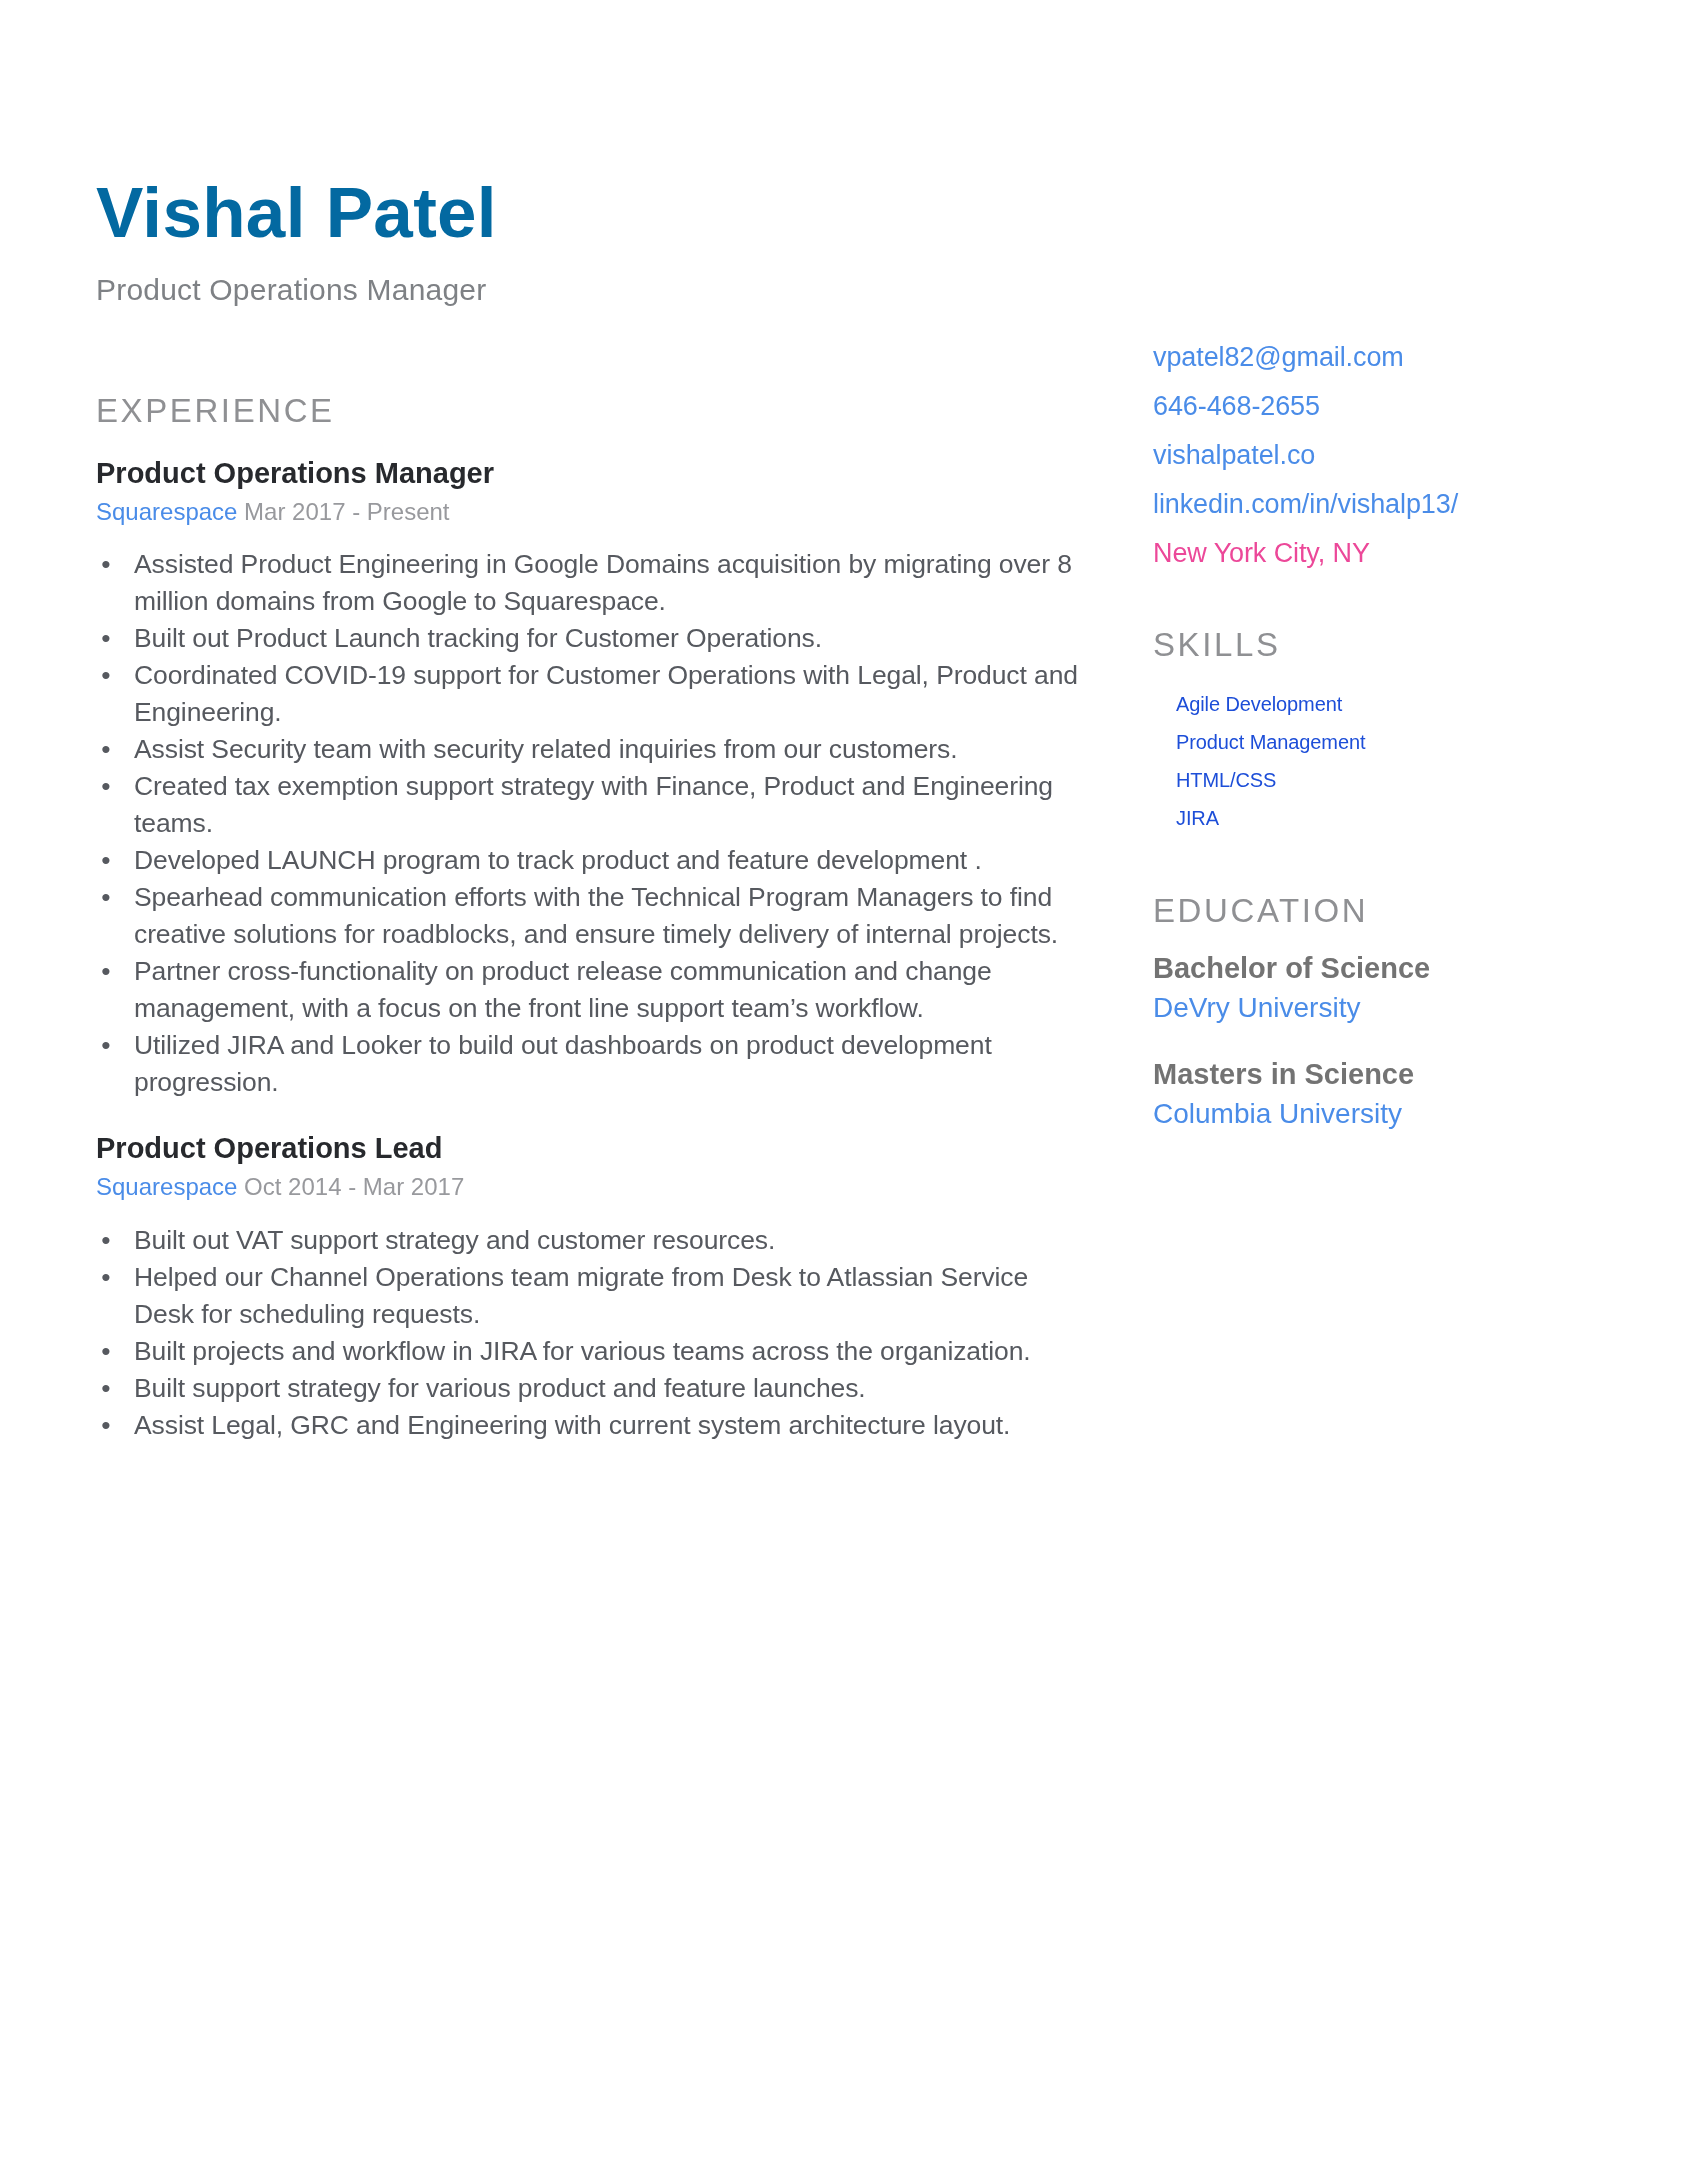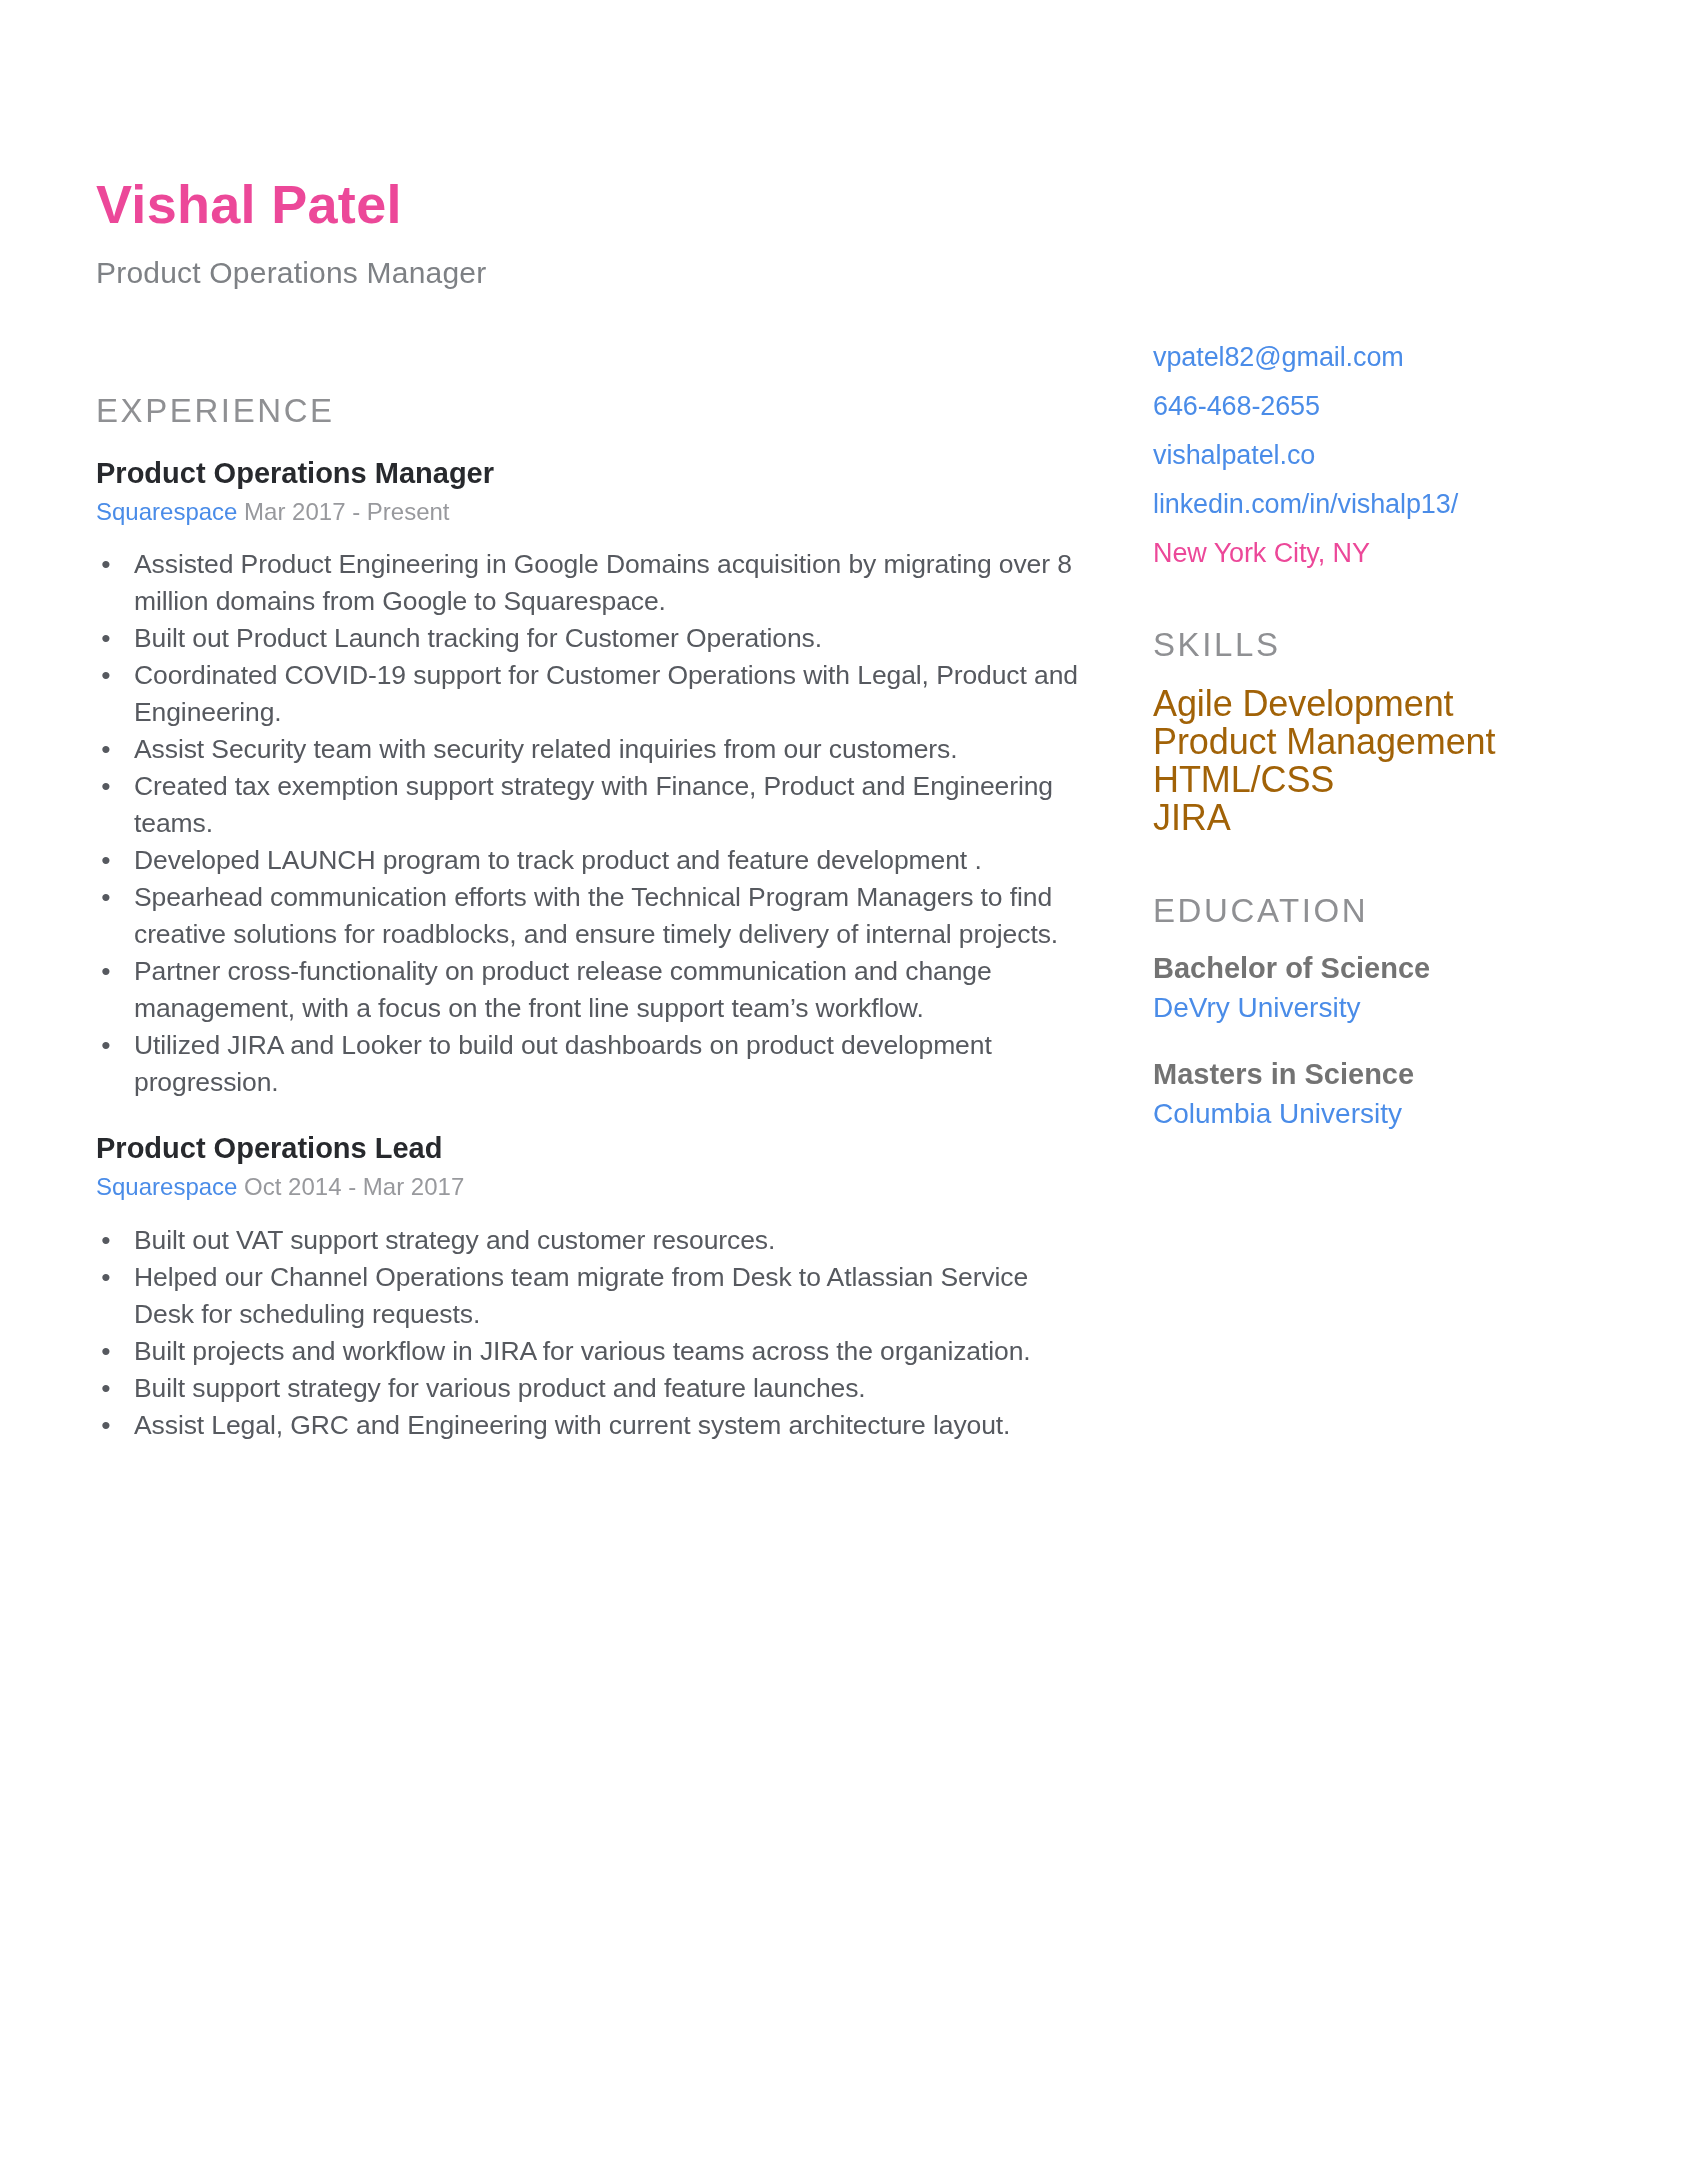--- a/index.html
+++ b/index.html
@@ -19,23 +19,23 @@
   }
 
   
   .header {
     position: absolute;
     left: 96px;
     top: 177px;
     width: 992px;
   }
   .name {
-    font-size: 54px;
+    font-size: 71px;
     font-weight: 700;
-    color: #ec4899;
+    color: #0369a1;
     letter-spacing: 0.3px;
     line-height: 1;
   }
   .prof-title {
     margin-top: 25px;
     font-size: 30px;
     font-weight: 400;
     color: #7e8185;
     letter-spacing: 0.2px;
   }
@@ -109,24 +109,25 @@
   .contact-line a {
     color: #4a8ce8;
     text-decoration: none;
     cursor: pointer;
   }
   .location { color: #ec4899; }
   .right-col .section-heading.skills-heading { margin-top: 61px; }
   .skills-list {
     list-style: none;
     margin-top: 22.5px;
-    font-size: 36px;
+    font-size: 20px;
     line-height: 38px;
     letter-spacing: -0.1px;
-    color: #a16207;
+    color: #1d4ed8;
+    margin-left: 23px;
   }
   .right-col .section-heading.education-heading { margin-top: 57px; }
   .edu-entry { margin-top: 24px; }
   .edu-entry + .edu-entry { margin-top: 37px; }
   .degree {
     font-size: 29px;
     font-weight: 700;
     color: #737373;
     line-height: 1.05;
   }

